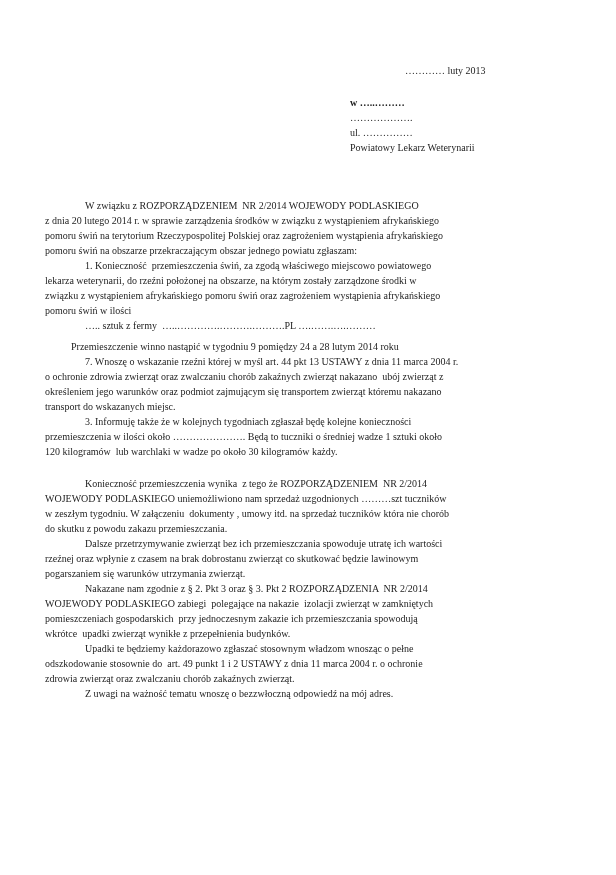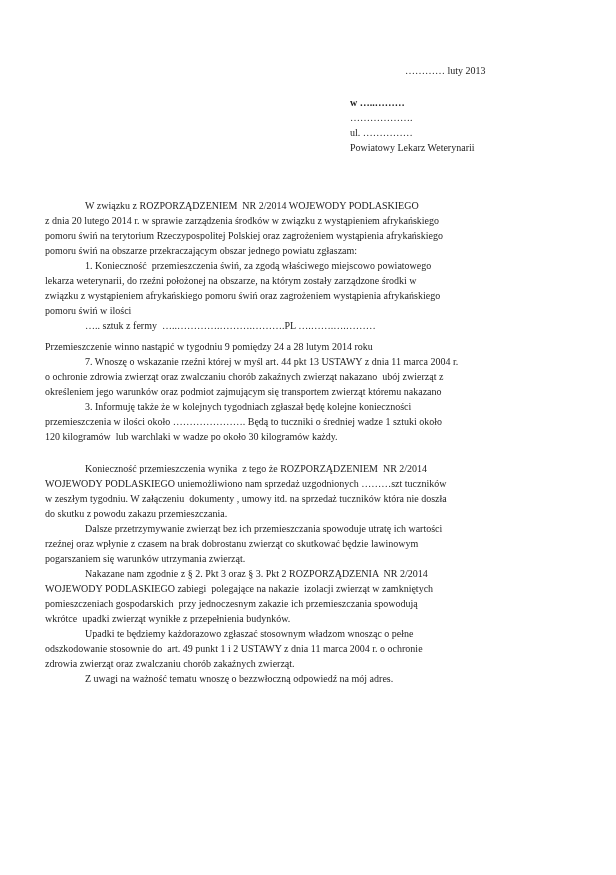--- a/index.html
+++ b/index.html
@@ -37,21 +37,21 @@
   }
   .body-text {
     position: absolute;
     left: 45px;
     top: 198px;
     width: 545px;
   }
   .block {
     margin: 0;
   }
-  .block.gap-sm { margin-top: 6px; }
+  .block.gap-sm { margin-top: 6px; margin-left: 26px; }
   .block.gap-lg { margin-top: 17px; }
   .block.indent .line:first-child {
     text-indent: 40px;
   }
   .line {
     white-space: pre;
   }
 </style>
 </head>
 <body>
@@ -82,30 +82,31 @@
       <div class="block indent">
         <div class="line">….. sztuk z fermy  …..………….……….……….PL ….…….….………</div>
       </div>
       <div class="block gap-sm">
         <div class="line">Przemieszczenie winno nastąpić w tygodniu 9 pomiędzy 24 a 28 lutym 2014 roku</div>
       </div>
       <div class="block indent">
         <div class="line">7. Wnoszę o wskazanie rzeźni której w myśl art. 44 pkt 13 USTAWY z dnia 11 marca 2004 r.</div>
         <div class="line">o ochronie zdrowia zwierząt oraz zwalczaniu chorób zakaźnych zwierząt nakazano  ubój zwierząt z</div>
         <div class="line">określeniem jego warunków oraz podmiot zajmującym się transportem zwierząt któremu nakazano</div>
+        <div class="line">transport do wskazanych miejsc.</div>
       </div>
       <div class="block indent">
         <div class="line">3. Informuję także że w kolejnych tygodniach zgłaszał będę kolejne konieczności</div>
         <div class="line">przemieszczenia w ilości około …………………. Będą to tuczniki o średniej wadze 1 sztuki około</div>
         <div class="line">120 kilogramów  lub warchlaki w wadze po około 30 kilogramów każdy.</div>
       </div>
       <div class="block indent gap-lg">
         <div class="line">Konieczność przemieszczenia wynika  z tego że ROZPORZĄDZENIEM  NR 2/2014</div>
         <div class="line">WOJEWODY PODLASKIEGO uniemożliwiono nam sprzedaż uzgodnionych ………szt tuczników</div>
-        <div class="line">w zeszłym tygodniu. W załączeniu  dokumenty , umowy itd. na sprzedaż tuczników która nie doszła</div>
+        <div class="line">w zeszłym tygodniu. W załączeniu  dokumenty , umowy itd. na sprzedaż tuczników która nie chorób</div>
         <div class="line">do skutku z powodu zakazu przemieszczania.</div>
       </div>
       <div class="block indent">
         <div class="line">Dalsze przetrzymywanie zwierząt bez ich przemieszczania spowoduje utratę ich wartości</div>
         <div class="line">rzeźnej oraz wpłynie z czasem na brak dobrostanu zwierząt co skutkować będzie lawinowym</div>
         <div class="line">pogarszaniem się warunków utrzymania zwierząt.</div>
       </div>
       <div class="block indent">
         <div class="line">Nakazane nam zgodnie z § 2. Pkt 3 oraz § 3. Pkt 2 ROZPORZĄDZENIA  NR 2/2014</div>
         <div class="line">WOJEWODY PODLASKIEGO zabiegi  polegające na nakazie  izolacji zwierząt w zamkniętych</div>

